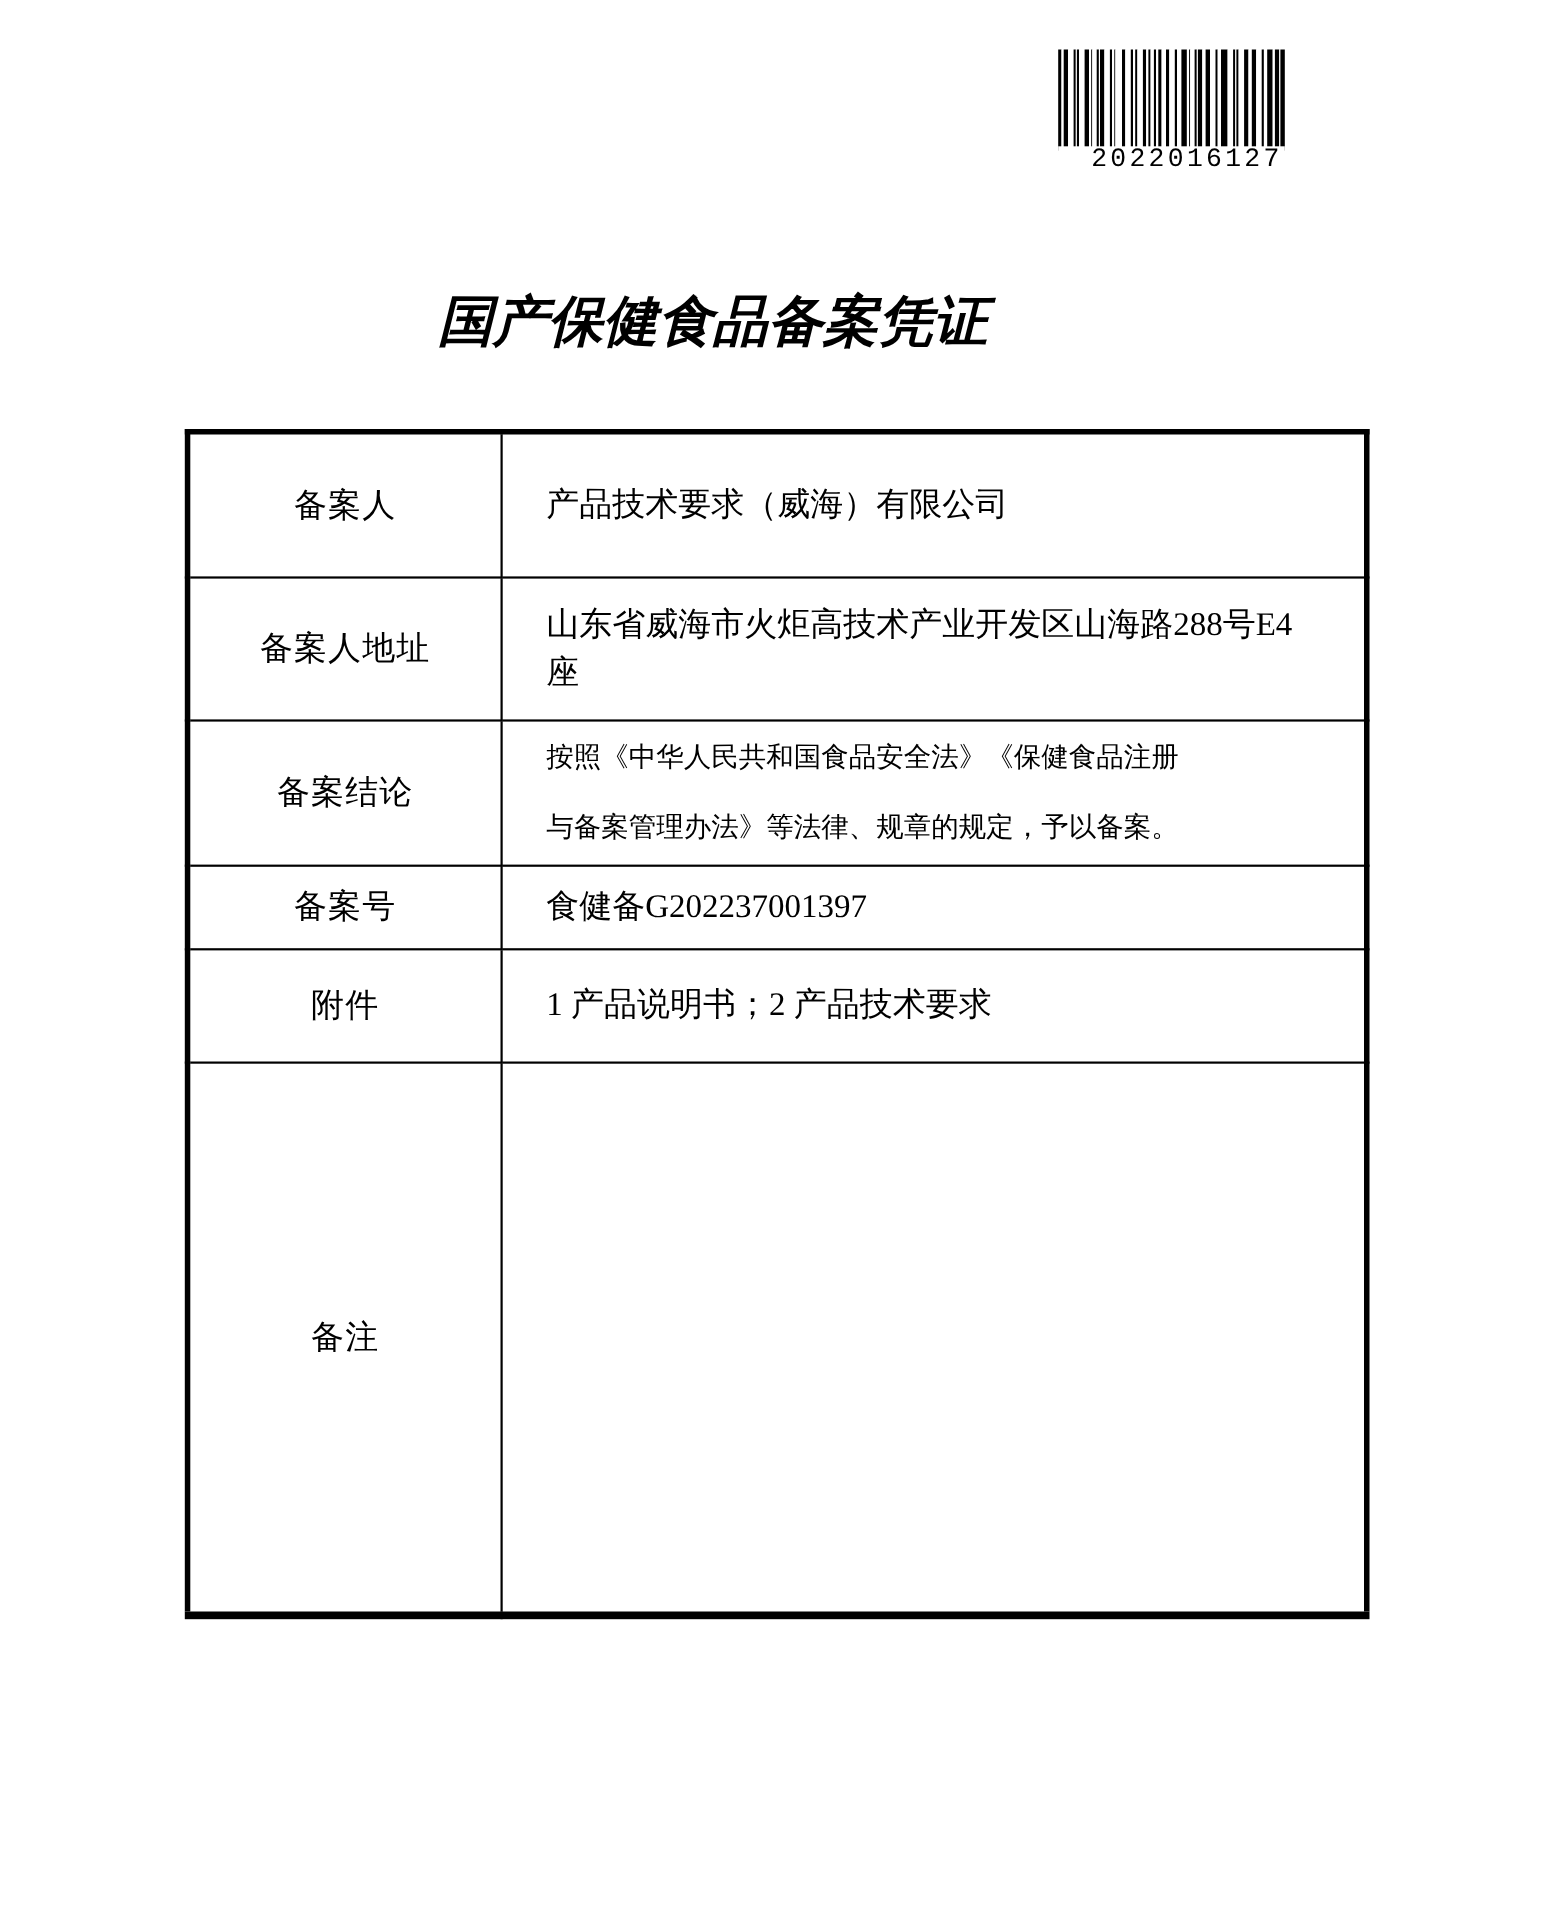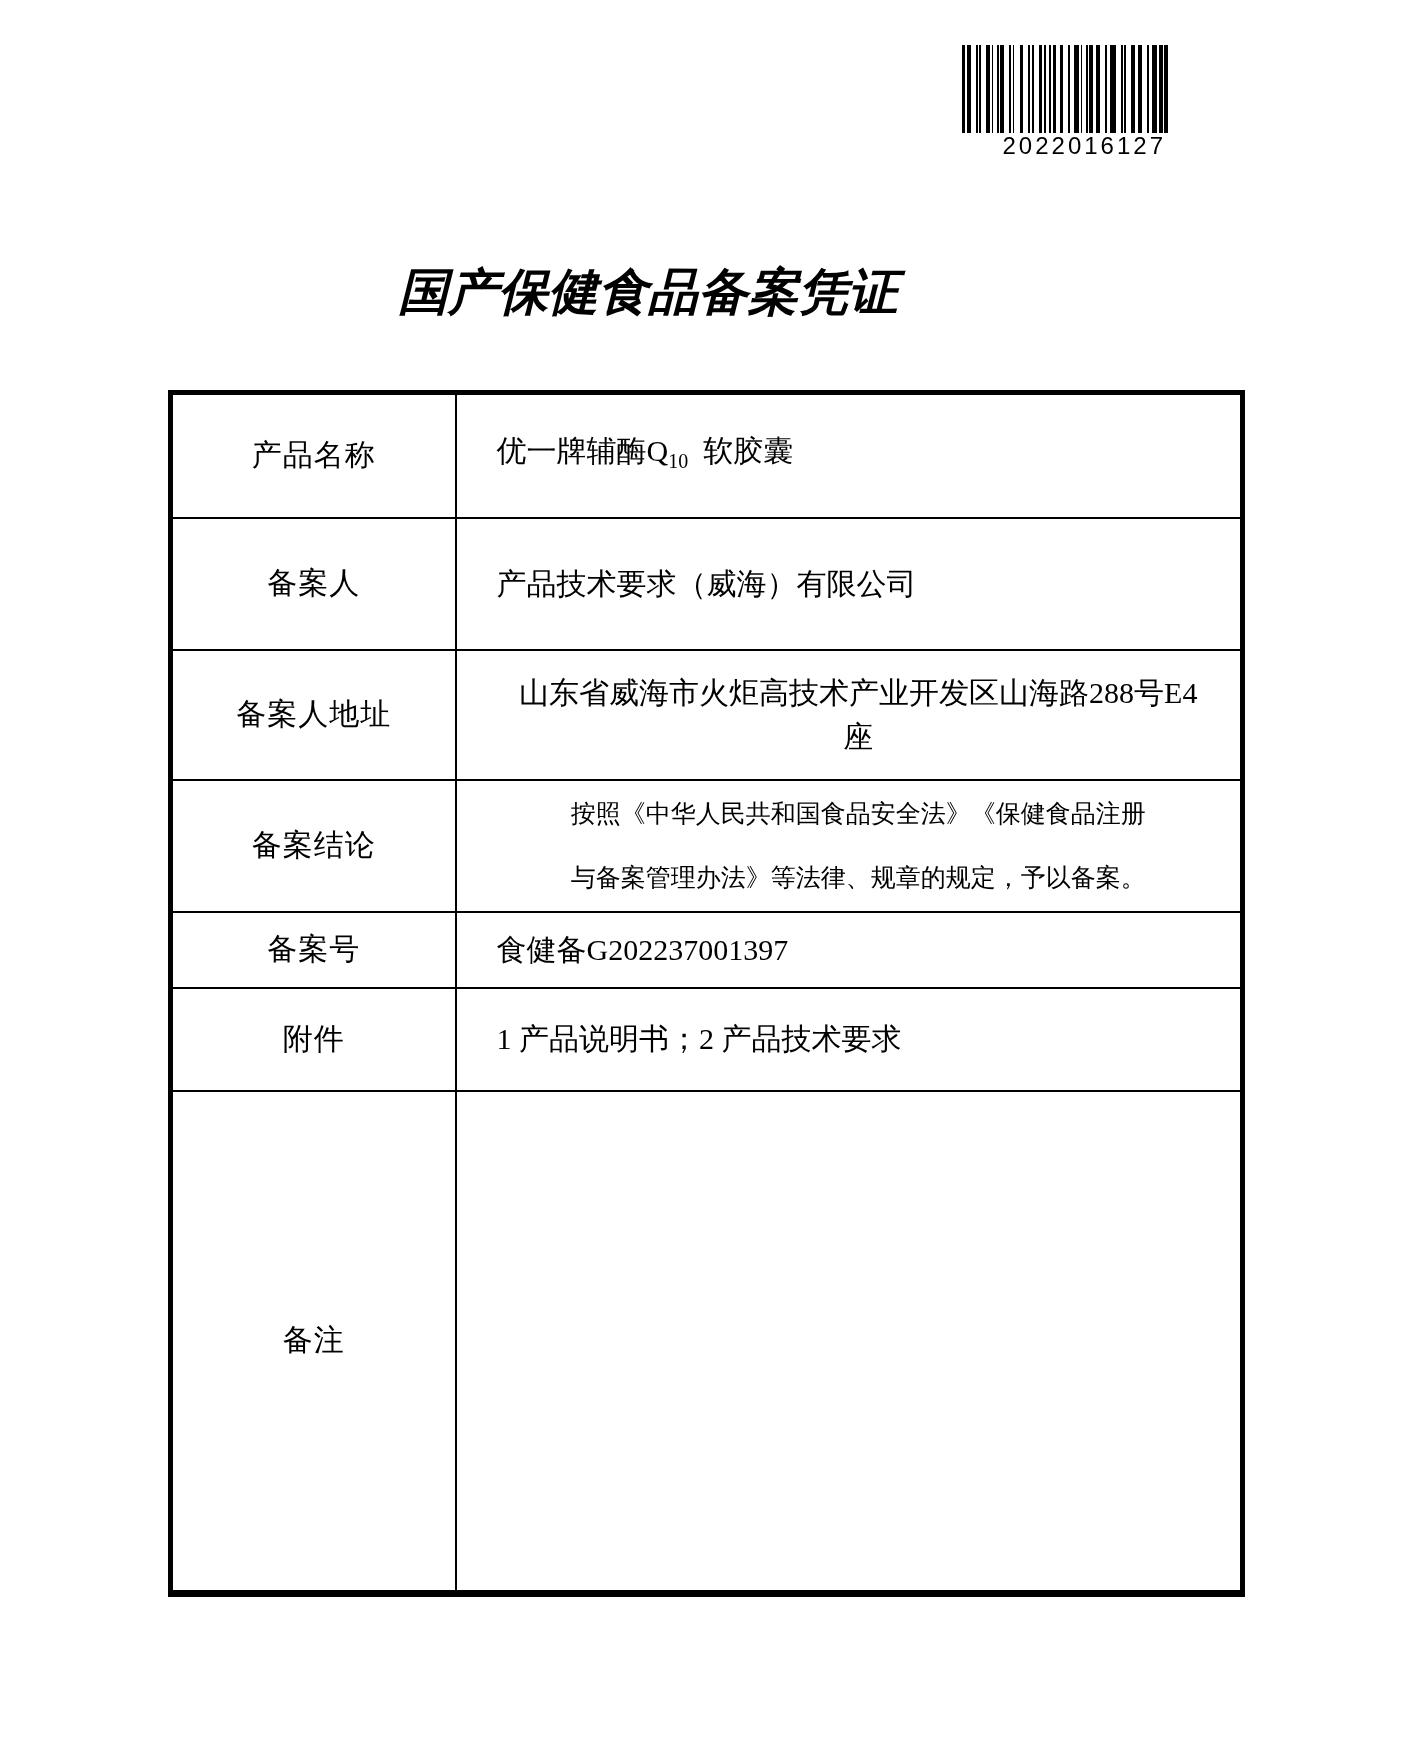--- a/index.html
+++ b/index.html
@@ -28,21 +28,21 @@
     display: flex;
     width: 206px;
     height: 92px;
   }
   .barcode-value {
     position: relative;
     margin-top: -4px;
     text-align: right;
     padding-right: 2px;
     background: #ffffff;
-    font-family: Liberation Sans, sans-serif;
+    font-family: Liberation Mono, monospace;
     font-size: 24px;
     letter-spacing: 3px;
     line-height: 26px;
   }
 
   
   .doc-title {
     position: absolute;
     left: 398px;
     top: 262px;
@@ -84,21 +84,20 @@
     padding-left: 40px;
     padding-right: 20px;
     line-height: 44px;
   }
   tr.row-conclusion td.row-value {
     font-size: 25px;
     line-height: 64px;
   }
   td.row-value .line {
     display: block;
-    text-align: center;
   }
   .subscript {
     font-size: 20px;
     vertical-align: -7px;
   }
 
   
   .issue-date {
     position: absolute;
     right: 150px;
@@ -187,26 +186,20 @@
   </div>
 
   <div class="doc-title">国产保健食品备案凭证</div>
 
   <table class="cert-table">
     <colgroup>
       <col style="width: 285px">
       <col style="width: 787px">
     </colgroup>
     <tbody>
-      <tr class="row-product" style="height:125px">
-        <td class="row-label">产品名称</td>
-        <td class="row-value">
-          <span>优一牌辅酶Q</span><span class="subscript">10</span>&nbsp;&nbsp;<span>软胶囊</span>
-        </td>
-      </tr>
       <tr class="row-filer" style="height:132px">
         <td class="row-label">备案人</td>
         <td class="row-value">产品技术要求（威海）有限公司</td>
       </tr>
       <tr class="row-address" style="height:130px">
         <td class="row-label">备案人地址</td>
         <td class="row-value">
           <span class="line">山东省威海市火炬高技术产业开发区山海路288号E4</span>
           <span class="line">座</span>
         </td>

